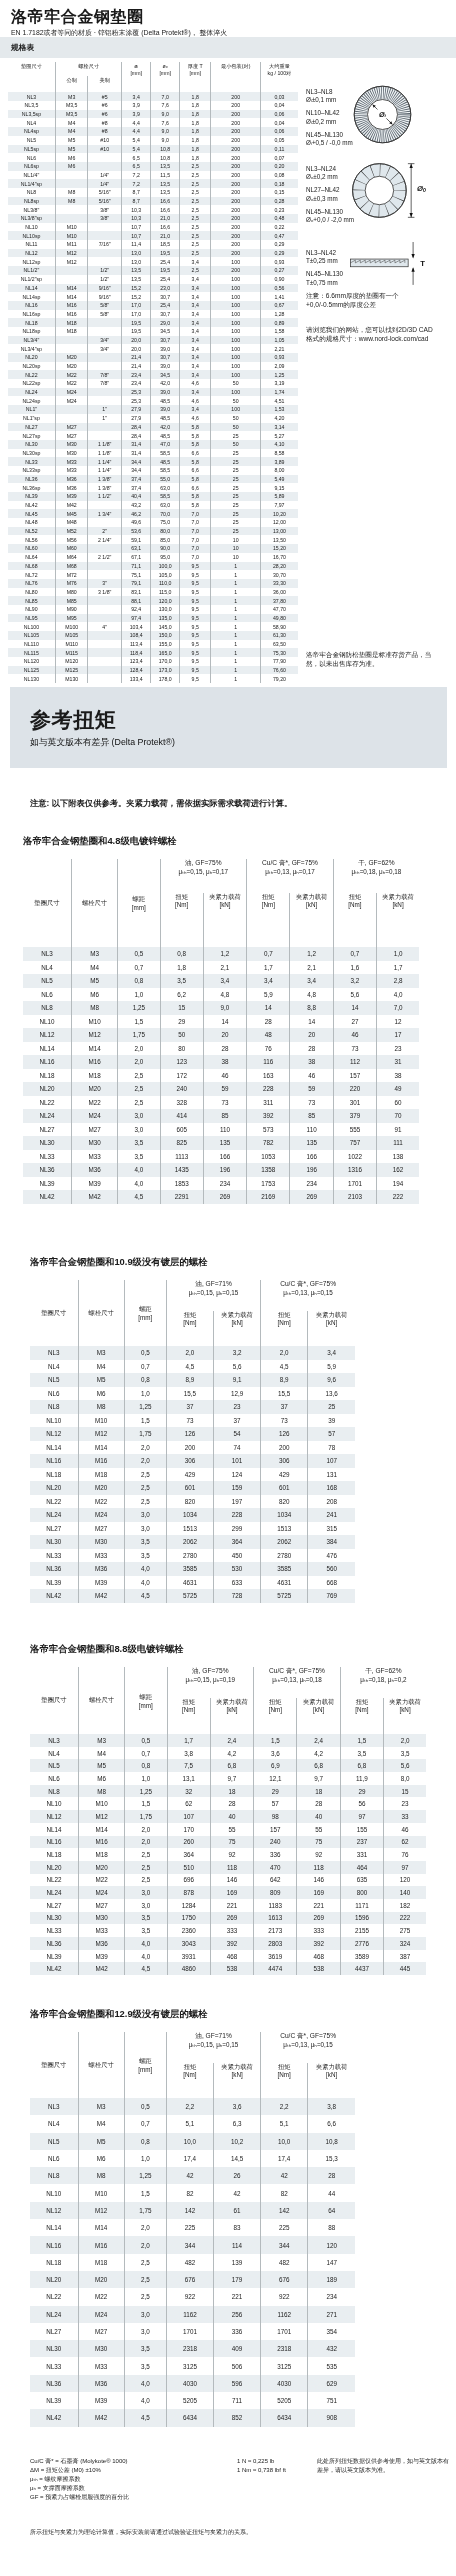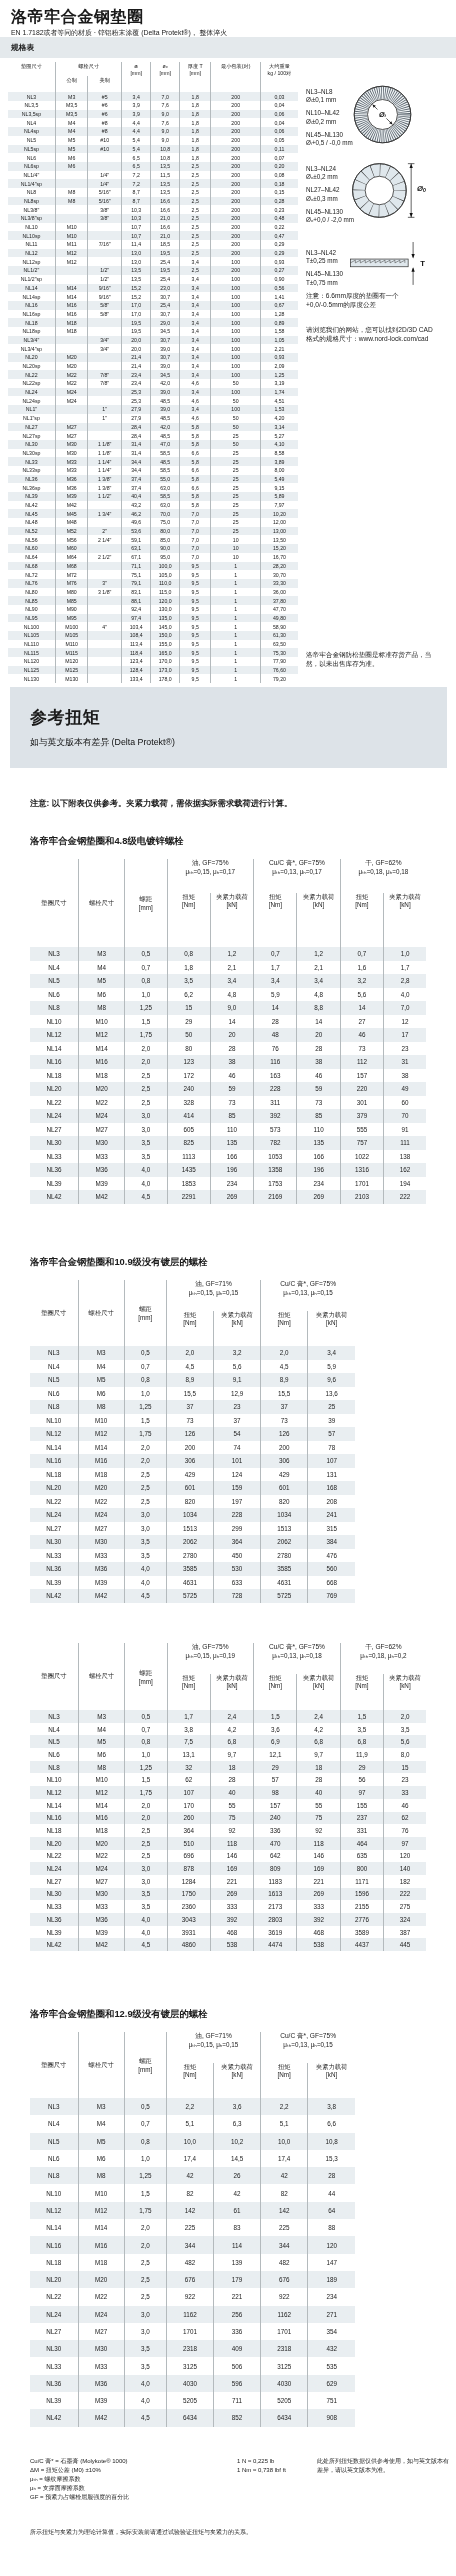--- a/index.html
+++ b/index.html
@@ -19,33 +19,33 @@
   tbody tr:nth-child(odd){background:#e9eef1;}
   
   #spec-table{left:7.7px;top:62px;width:290px;}
   #spec-table table{width:290px;font-size:5.2px;color:#222;}
   #spec-table thead th{font-size:5.2px;color:#222;vertical-align:top;padding-top:1.1px;white-space:pre-line;line-height:1.25;}
   #spec-table thead tr:first-child{height:14.3px;}
   #spec-table thead tr:last-child th{height:15px;}
   #spec-table tbody td{height:8.7px;}
   
   #torque-band{left:10px;top:687px;width:437px;height:81px;background:#dde3e8;}
-  #torque-title{left:30px;top:706px;font-size:17px;font-weight:bold;letter-spacing:0.6px;}
+  #torque-title{left:30px;top:706px;font-size:21px;font-weight:bold;letter-spacing:0.6px;}
   #torque-subtitle{left:30px;top:737px;font-size:8.8px;color:#111;}
   #torque-note{left:30px;top:798px;font-size:8.3px;font-weight:bold;}
   .tq-title{font-size:9.4px;font-weight:bold;margin:0 0 0 0;}
   .tq table{font-size:6.3px;color:#222;}
   .tq thead th{vertical-align:top;}
   .tq .grp div{line-height:1.3;}
   .g1{font-size:6.6px;}
   .g2{font-size:6.3px;}
   .sub div{font-size:6.3px;line-height:1.3;}
   .base div{font-size:6.3px;}
   .tq thead .base{vertical-align:middle;}
-  #tableA{left:30px;top:835px;} #tableA table{width:396px;}
+  #tableA{left:23px;top:835px;} #tableA table{width:396px;}
   #tableA thead tr:first-child{height:34px;} #tableA thead tr:last-child th{height:54px;}
   #tableA tbody td{height:13.5px;}
   #tableB{left:30px;top:1256px;} #tableB table{width:325px;}
   #tableB thead tr:first-child{height:31px;} #tableB thead tr:last-child th{height:35px;}
   #tableB tbody td{height:13.5px;}
   #tableC{left:30px;top:1643px;} #tableC table{width:396px;}
   #tableC thead tr:first-child{height:31px;} #tableC thead tr:last-child th{height:36px;}
   #tableC tbody td{height:12.7px;}
   #tableD{left:30px;top:2008px;} #tableD table{width:325px;}
   #tableD thead tr:first-child{height:31px;} #tableD thead tr:last-child th{height:35px;}
@@ -1358,20 +1358,21 @@
           <td class="vline">5725</td>
           <td class="vline">728</td>
           <td class="vline">5725</td>
           <td class="vline">769</td>
         </tr>
       </tbody>
   </table>
 </div>
 
 <div class="abs tq" id="tableC">
+  <h3 class="tq-title">洛帝牢合金钢垫圈和8.8级电镀锌螺栓</h3>
   <table>
     <colgroup>
         <col style="width:48px">
         <col style="width:46px">
         <col style="width:42px">
         <col style="width:43px">
         <col style="width:43px">
         <col style="width:43px">
         <col style="width:43px">
         <col style="width:43px">

